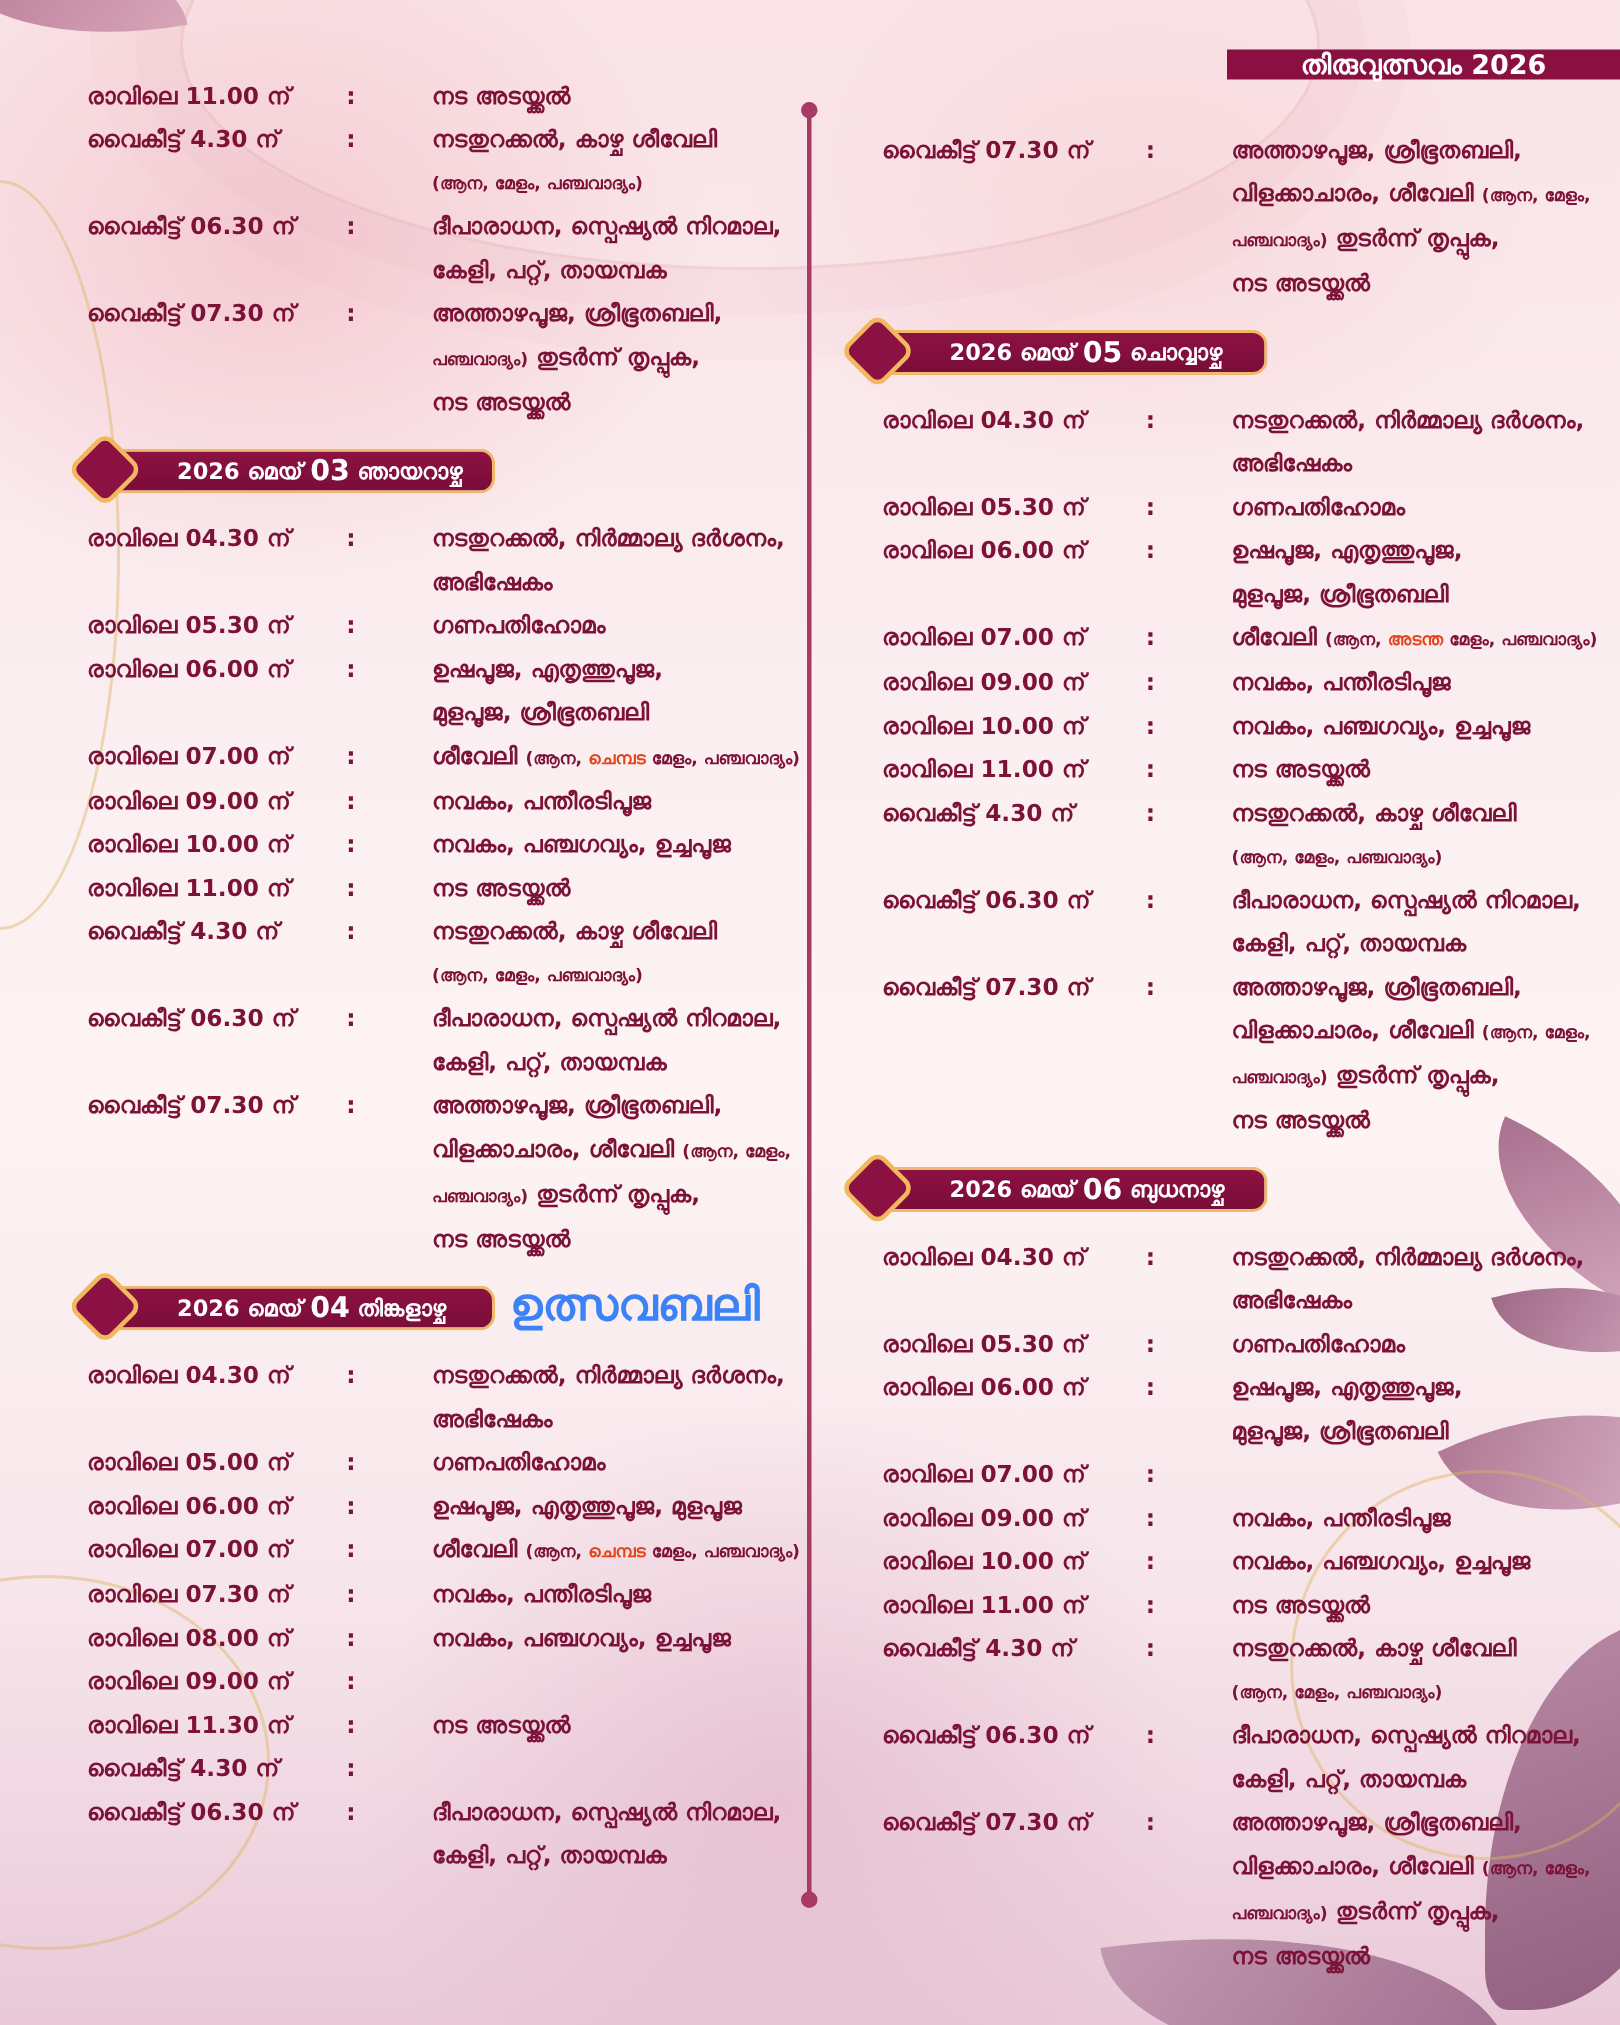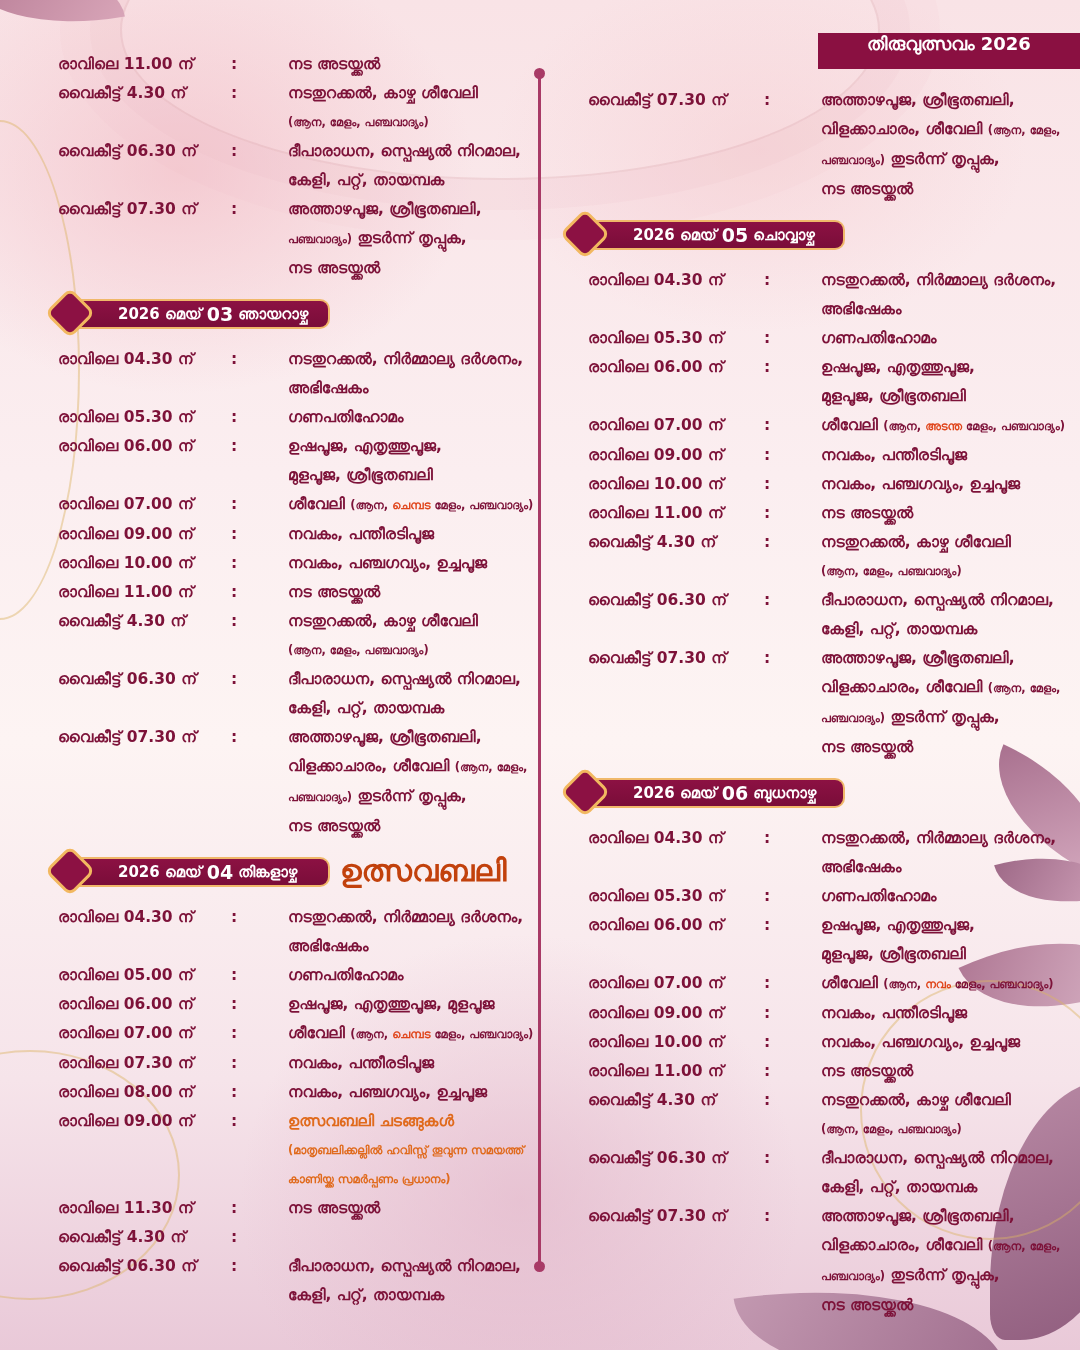--- a/index.html
+++ b/index.html
@@ -24,23 +24,23 @@
   .petal.tl { top: -40px; left: -30px; width: 150px; height: 70px; background: linear-gradient(135deg,#b77c95,#d8a5b8); transform: rotate(-10deg); }
   .petal.r1 { top: 770px; right: -40px; width: 140px; height: 80px; background: linear-gradient(135deg,#a9718f,#d3a7bd); transform: rotate(25deg); }
   .petal.r2 { top: 850px; right: -30px; width: 110px; height: 60px; background: linear-gradient(135deg,#9f6a88,#cfa0b8); transform: rotate(-15deg); }
   .petal.r3 { top: 930px; right: -50px; width: 160px; height: 90px; background: linear-gradient(135deg,#b07995,#d9b3c6); transform: rotate(-25deg); }
   .petal.r4 { top: 1080px; right: -60px; width: 150px; height: 260px; background: linear-gradient(160deg,#b98aa5,#8f5c7d); border-radius: 80% 10% 80% 10%; }
   .petal.b1 { bottom: -40px; right: 80px; width: 260px; height: 110px; background: linear-gradient(135deg,#c298b0,#a06e8e); transform: rotate(-8deg); }
 
   .gold-line { position: absolute; border: 2px solid rgba(220,180,100,0.45); border-radius: 50%; }
 
   .title-bar {
-    position: absolute; top: 33px; left: 818px; width: 262px; height: 36px;
+    position: absolute; top: 33px; left: 818px; width: 262px; height: 20px;
     background: #8a1041; color: #fff; font-size: 18px; font-weight: bold;
-    display: flex; justify-content: center;
+    display: flex; align-items: center; justify-content: center;
   }
 
   .divider {
     position: absolute; left: 538px; top: 72px; width: 3px; height: 1196px; background: #a83a66;
   }
   .divider::before, .divider::after {
     content: ""; position: absolute; left: -4px; width: 11px; height: 11px; border-radius: 50%; background: #a83a66;
   }
   .divider::before { top: -4px; }
   .divider::after { bottom: -4px; }
@@ -79,21 +79,21 @@
     background: #8c1143; border: 3px solid #f2b860;
     transform: rotate(45deg); border-radius: 8px;
   }
   .day-header .band .num { font-size: 19px; margin: 18px 5px; }
   .left .day-header .diamond { left: 52px; }
   .left .day-header .band { left: 68px; width: 262px; }
   .right .day-header .diamond { left: 22px; }
   .right .day-header .band { left: 38px; width: 262px; }
 
   .utsavabali-title {
-    position: absolute; left: 340px; top: 4px; font-size: 30px; font-weight: bold; color: #c2410c; white-space: nowrap;
+    position: absolute; left: 340px; top: 4px; font-size: 30px; font-weight: bold; color: #3b82f6; white-space: nowrap;
   }
 </style>
 </head>
 <body>
 
 <div class="mandala"></div>
 <div class="petal tl"></div>
 <div class="petal r1"></div>
 <div class="petal r2"></div>
 <div class="petal r3"></div>
@@ -278,25 +278,20 @@
       <div class="row">
         <span class="time">രാവിലെ 08.00 ന്</span>
         <span class="colon">:</span>
         <span class="desc">
           <span class="line">നവകം, പഞ്ചഗവ്യം, ഉച്ചപൂജ</span>
         </span>
       </div>
       <div class="row">
         <span class="time">രാവിലെ 09.00 ന്</span>
         <span class="colon">:</span>
-        <span class="desc">
-          <span class="line orange">ഉത്സവബലി ചടങ്ങുകൾ</span>
-          <span class="line small orange">(മാതൃബലിക്കല്ലിൽ ഹവിസ്സ് തൂവുന്ന സമയത്ത്</span>
-          <span class="line small orange">കാണിയ്ക്ക സമർപ്പണം പ്രധാനം)</span>
-        </span>
       </div>
       <div class="row">
         <span class="time">രാവിലെ 11.30 ന്</span>
         <span class="colon">:</span>
         <span class="desc">
           <span class="line">നട അടയ്ക്കൽ</span>
         </span>
       </div>
       <div class="row">
         <span class="time">വൈകീട്ട് 4.30 ന്</span>
@@ -439,23 +434,20 @@
         <span class="time">രാവിലെ 06.00 ന്</span>
         <span class="colon">:</span>
         <span class="desc">
           <span class="line">ഉഷപൂജ, എതൃത്തുപൂജ,</span>
           <span class="line">മുളപൂജ, ശ്രീഭൂതബലി</span>
         </span>
       </div>
       <div class="row">
         <span class="time">രാവിലെ 07.00 ന്</span>
         <span class="colon">:</span>
-        <span class="desc">
-          <span class="line">ശീവേലി <span class="small">(ആന, <span class="hl">നവം</span> മേളം, പഞ്ചവാദ്യം)</span></span>
-        </span>
       </div>
       <div class="row">
         <span class="time">രാവിലെ 09.00 ന്</span>
         <span class="colon">:</span>
         <span class="desc">
           <span class="line">നവകം, പന്തീരടിപൂജ</span>
         </span>
       </div>
       <div class="row">
         <span class="time">രാവിലെ 10.00 ന്</span>

